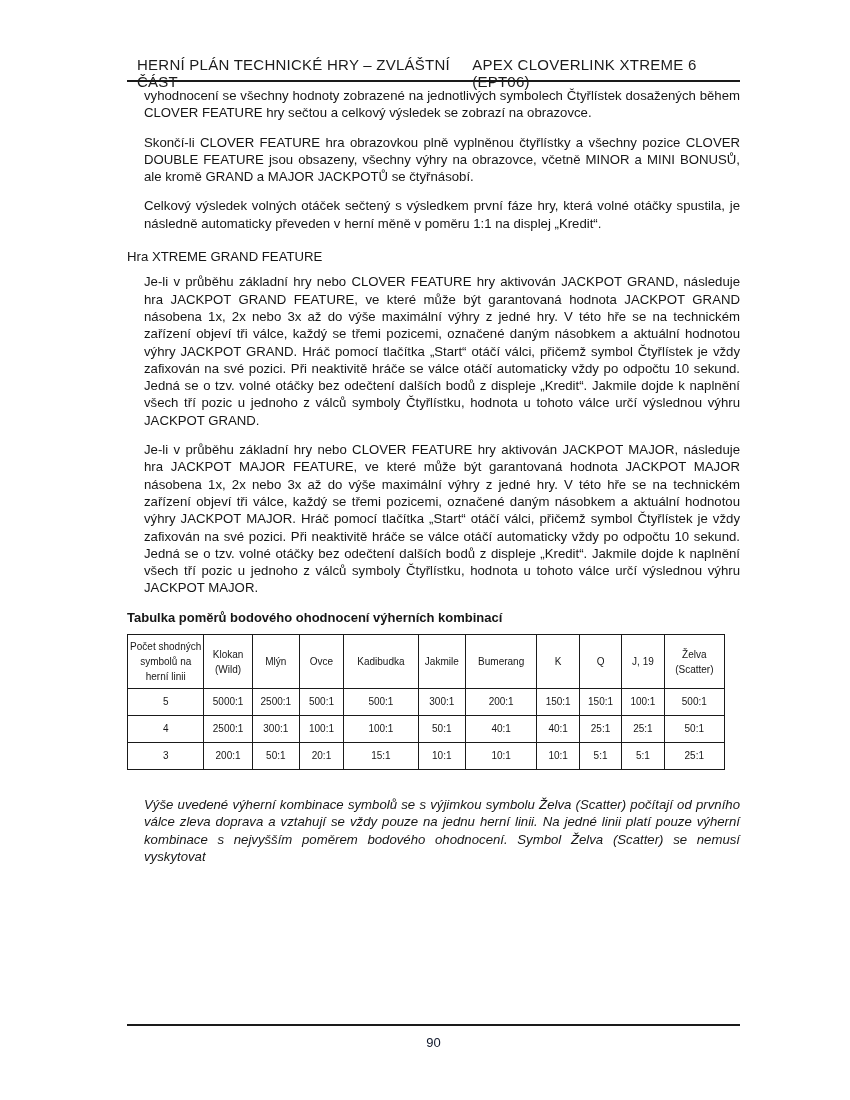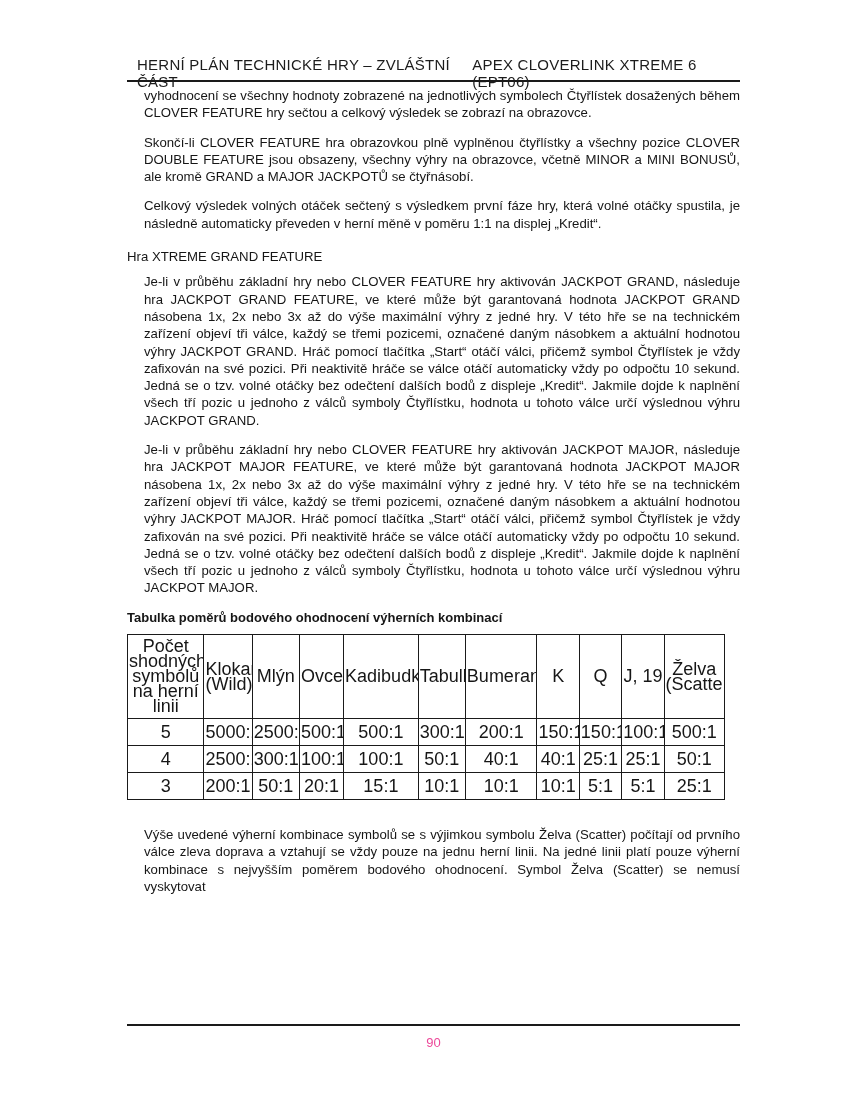--- a/index.html
+++ b/index.html
@@ -34,37 +34,37 @@
     font-size: 13.2px; font-weight: normal;
   }
   .table-heading {
     margin: 10px 0 8px 0; text-align: left;
     font-size: 13px; font-weight: bold;
   }
   .intro-para { margin: 0 0 8px 0; }
 
   table.payout-table {
     width: 598px; border-collapse: collapse; table-layout: fixed;
-    margin: 8px 0 0 0; font-size: 18px; text-align: center;
+    margin: 8px 0 0 0; font-size: 10px; text-align: center;
   }
   table.payout-table th, table.payout-table td {
     border: 1px solid #1a1a1a;
     font-weight: normal;
     vertical-align: middle;
     overflow: hidden;
   }
   table.payout-table th { padding: 4px 1px; line-height: 15px; }
   table.payout-table td { padding: 5px 1px; line-height: 16px; }
 
-  .after-table { margin-top: 26px; margin-bottom: 0; }
+  .after-table { margin-top: 26px; margin-bottom: 0; font-style: italic; }
 
   .running-footer {
     position: absolute; top: 1024px; left: 127px; width: 613px;
     border-top: 2px solid #1a1a1a;
-    text-align: center; font-size: 13px; color: #ec4899;
+    text-align: center; font-size: 13px; color: #0f172a;
     padding-top: 9px;
   }
 </style>
 </head>
 <body>
 
 <div class="page">
 
   <div class="running-header">
     <span class="hdr-left">HERNÍ PLÁN TECHNICKÉ HRY – ZVLÁŠTNÍ ČÁST</span>
@@ -98,21 +98,21 @@
         <col style="width:7.1%">
           <col style="width:10.1%">
       </colgroup>
       <thead>
         <tr id="payout-head-row">
             <th>Počet shodných symbolů na herní linii</th>
             <th>Klokan (Wild)</th>
             <th>Mlýn</th>
             <th>Ovce</th>
             <th>Kadibudka</th>
-            <th>Tabulka</th>
+            <th>Jakmile</th>
             <th>Bumerang</th>
             <th>K</th>
             <th>Q</th>
             <th>J, 19</th>
             <th>Želva (Scatter)</th>
           </tr>
       </thead>
       <tbody id="payout-body">
           <tr>
             <td>5</td>

